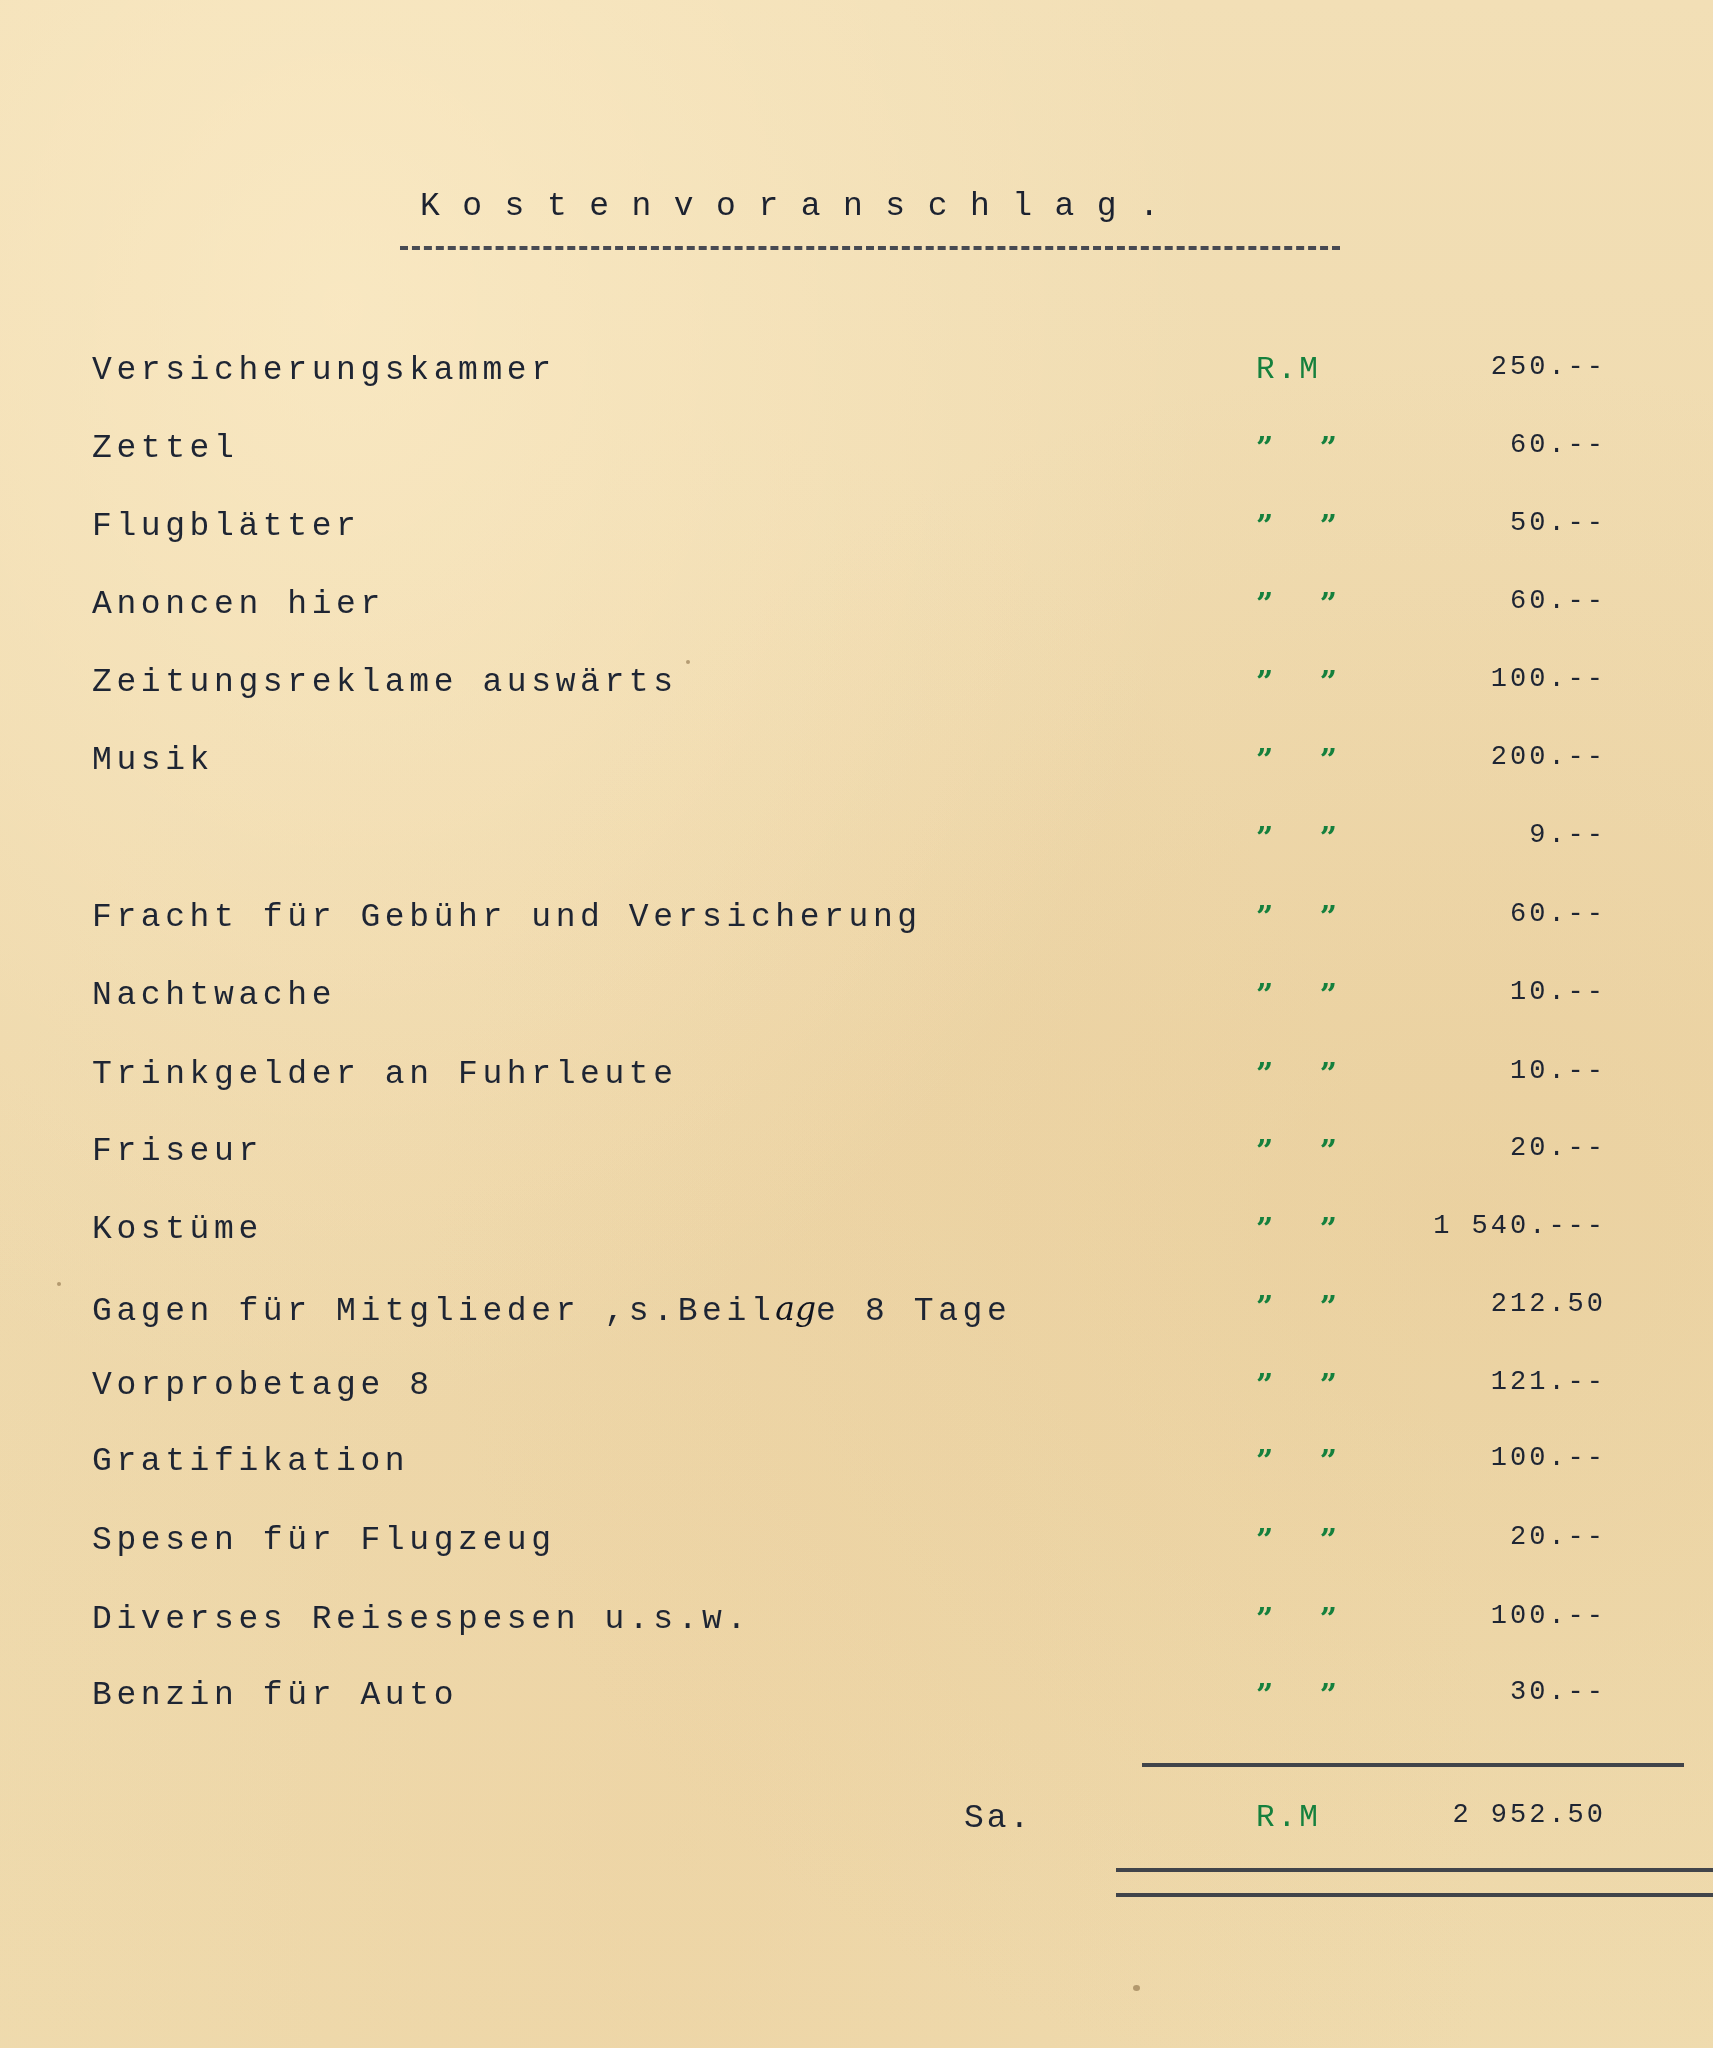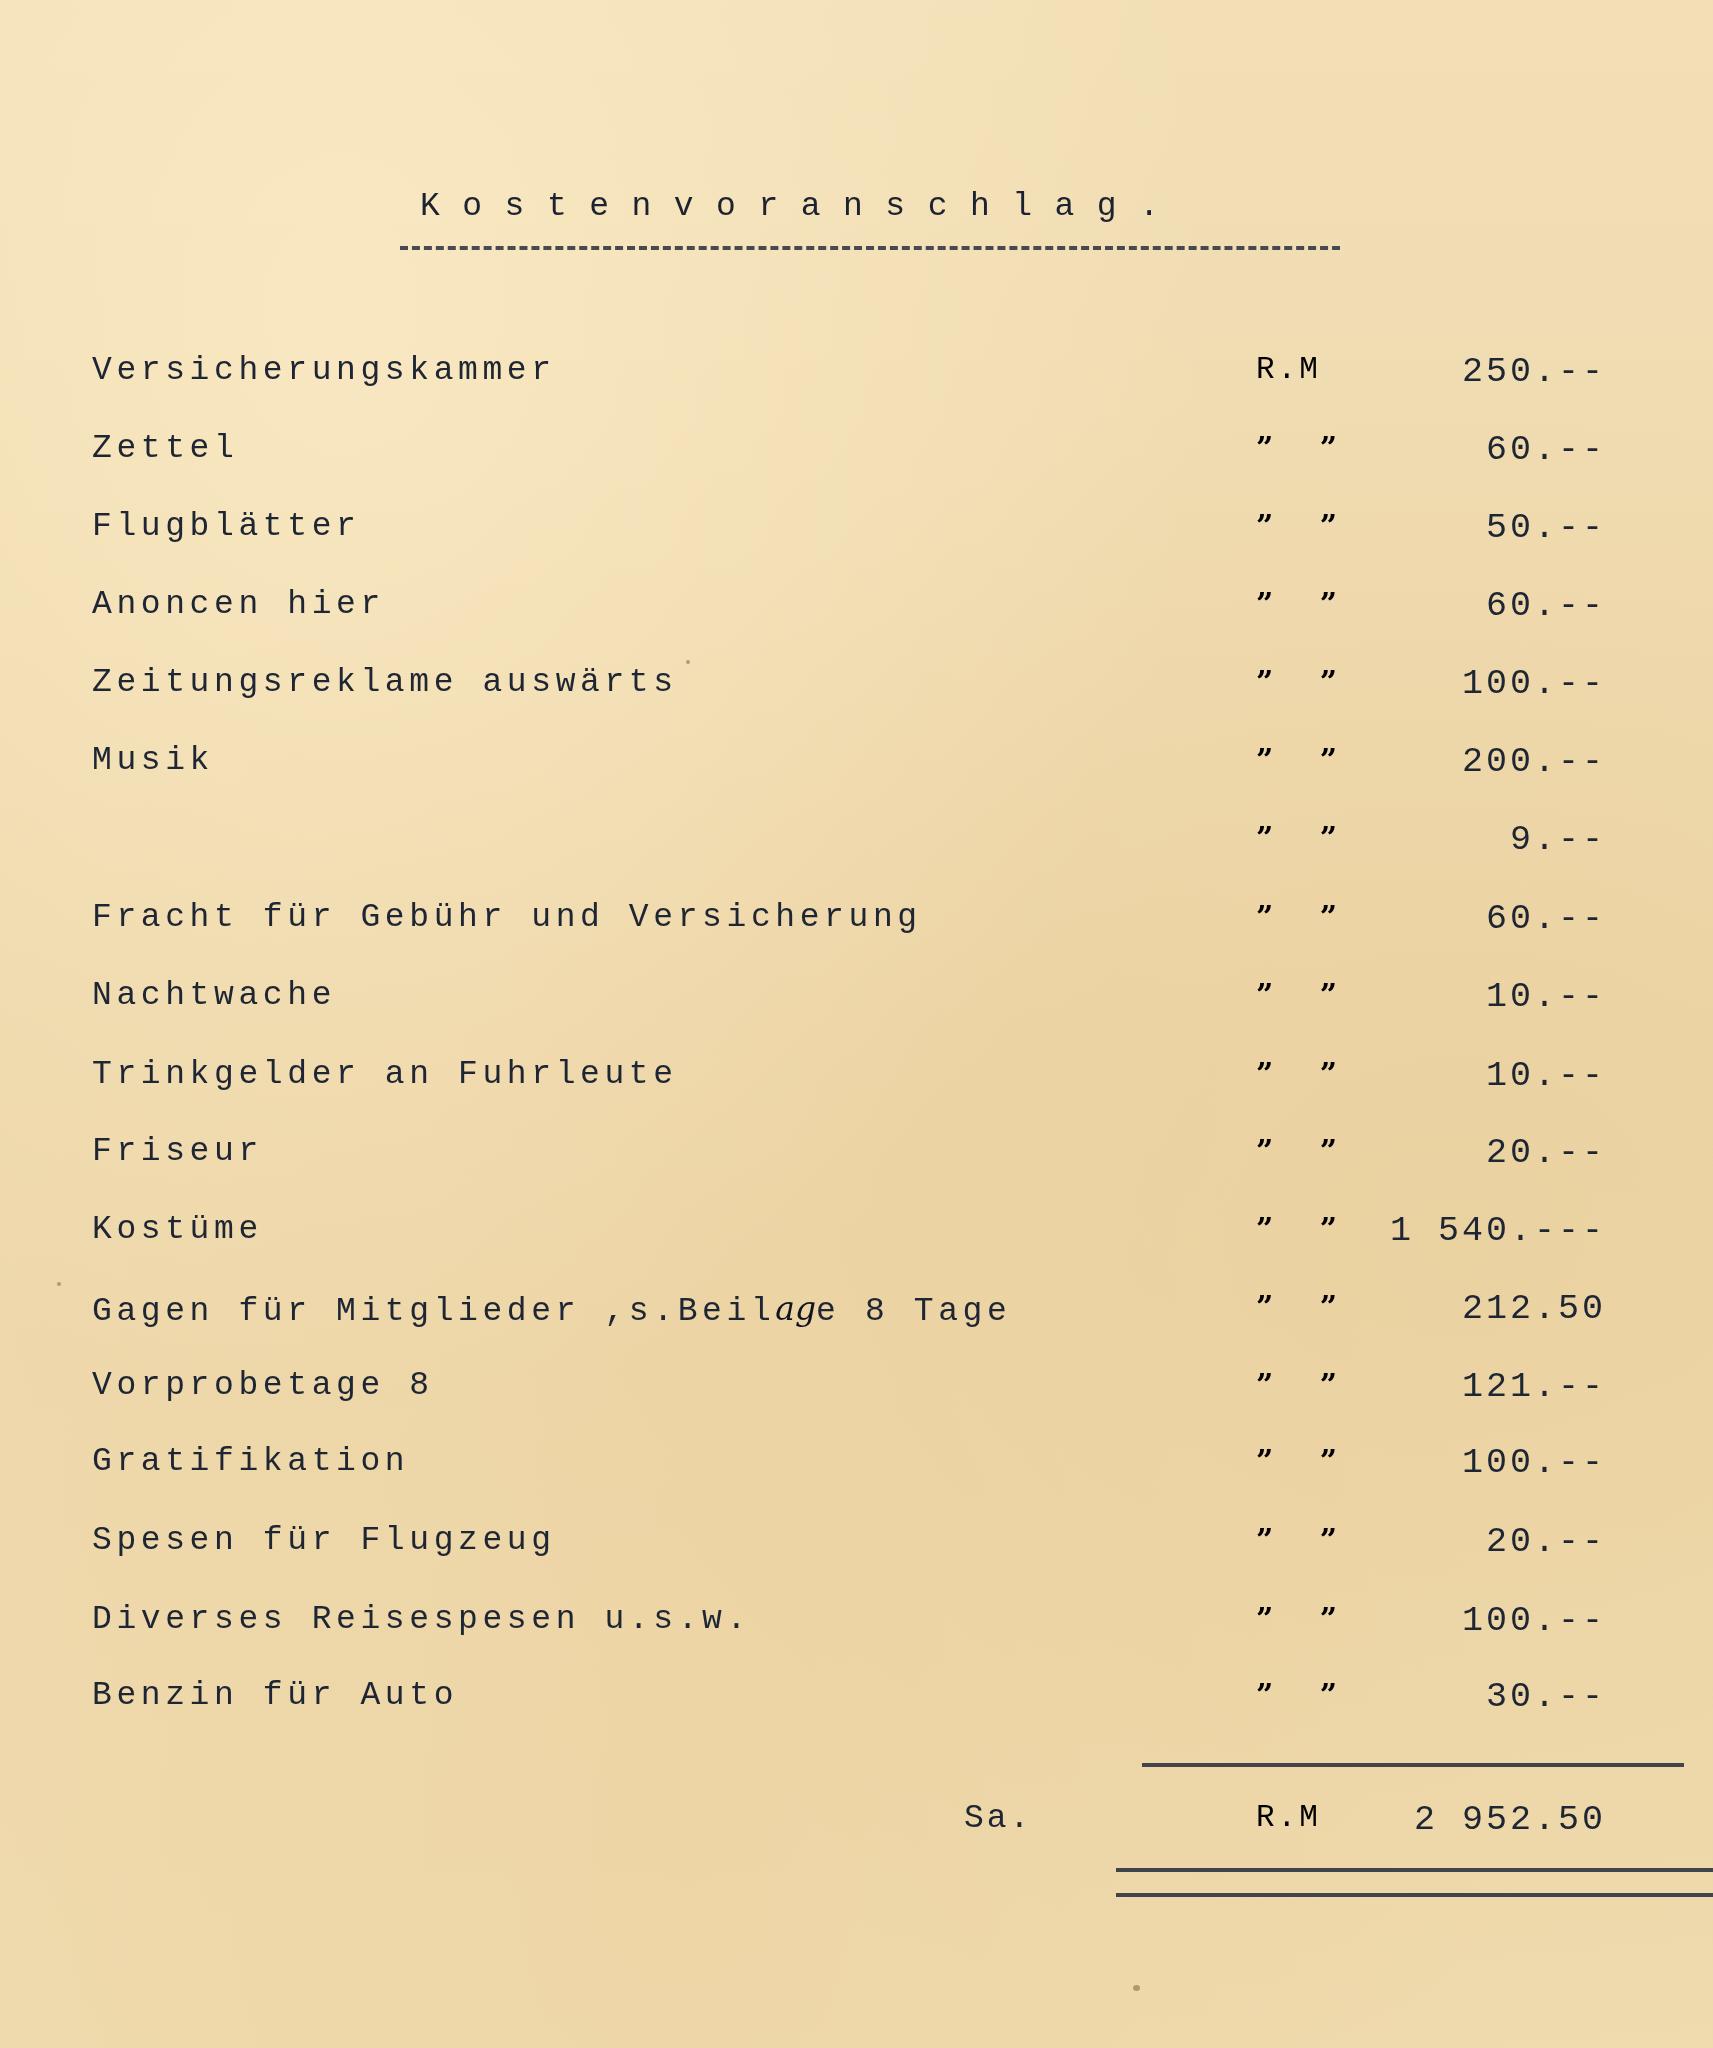--- a/index.html
+++ b/index.html
@@ -65,33 +65,33 @@
       color: #10141e;
       letter-spacing: 0;
     }
     .currency {
       position: absolute;
       left: 1243px;
       top: 0;
       font-size: 31px;
       letter-spacing: 3px;
       white-space: nowrap;
-      color: #000000;
+      color: #15803d;
     }
     .ditto {
       font-family: "DejaVu Serif", serif;
       font-weight: bold;
       font-size: 30px;
       letter-spacing: 18px;
     }
     .amount {
       position: absolute;
       right: 120px;
       top: 0;
-      font-size: 35px;
+      font-size: 27px;
       letter-spacing: 3px;
       white-space: nowrap;
       text-align: right;
       color: #1e2533;
     }
     .sum-rule-top {
       position: absolute;
       left: 1142px;
       top: 1763px;
       width: 542px;

